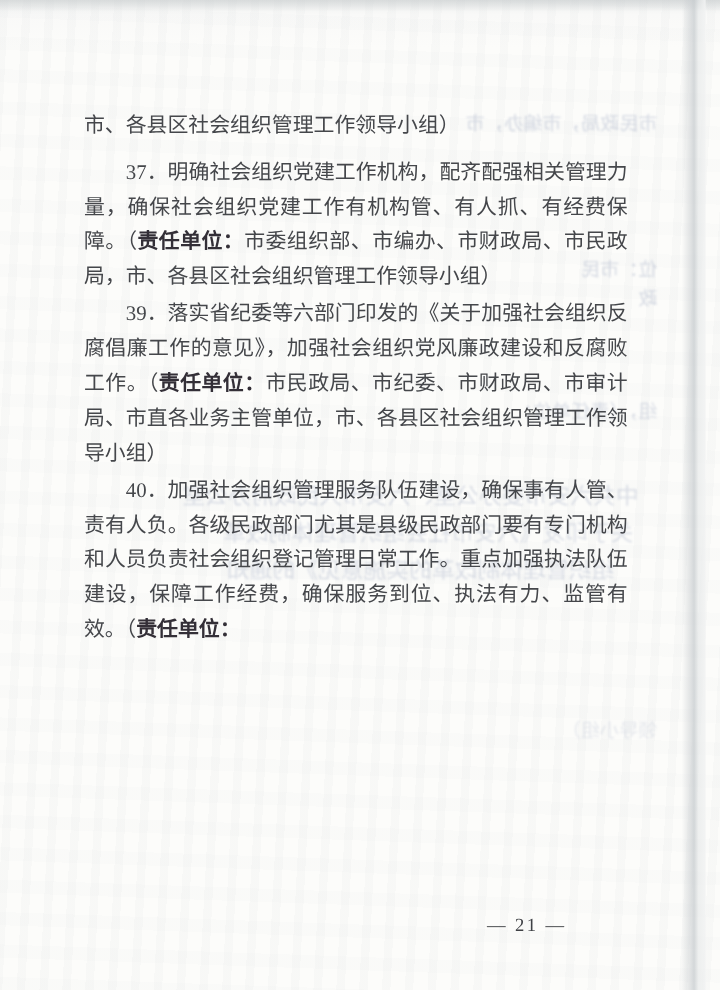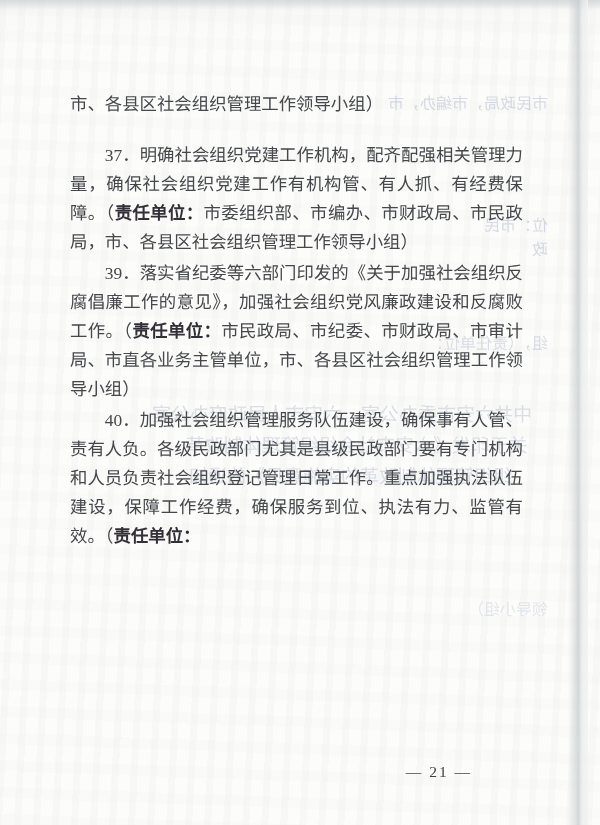--- a/index.html
+++ b/index.html
@@ -38,21 +38,21 @@
     position: absolute;
     left: 70px; top: 90px; width: 453px;
     color: #45474b;
     font-size: 17.4px;
     line-height: 29px;
     text-align: justify;
     text-justify: inter-character;
     word-break: break-all;
   }
   .content p { margin: 0 0 2px 0; }
-  .content p.cont { margin-bottom: 22px; }
+  .content p.cont { margin-bottom: 10px; }
   .content p.indent { text-indent: 2em; }
   .bold {
     font-family: "Liberation Sans", "DejaVu Sans", sans-serif;
     font-weight: 700;
     color: #332f37;
   }
   .page-number {
     position: absolute;
     top: 762px; right: 128px;
     color: #3f4145;

